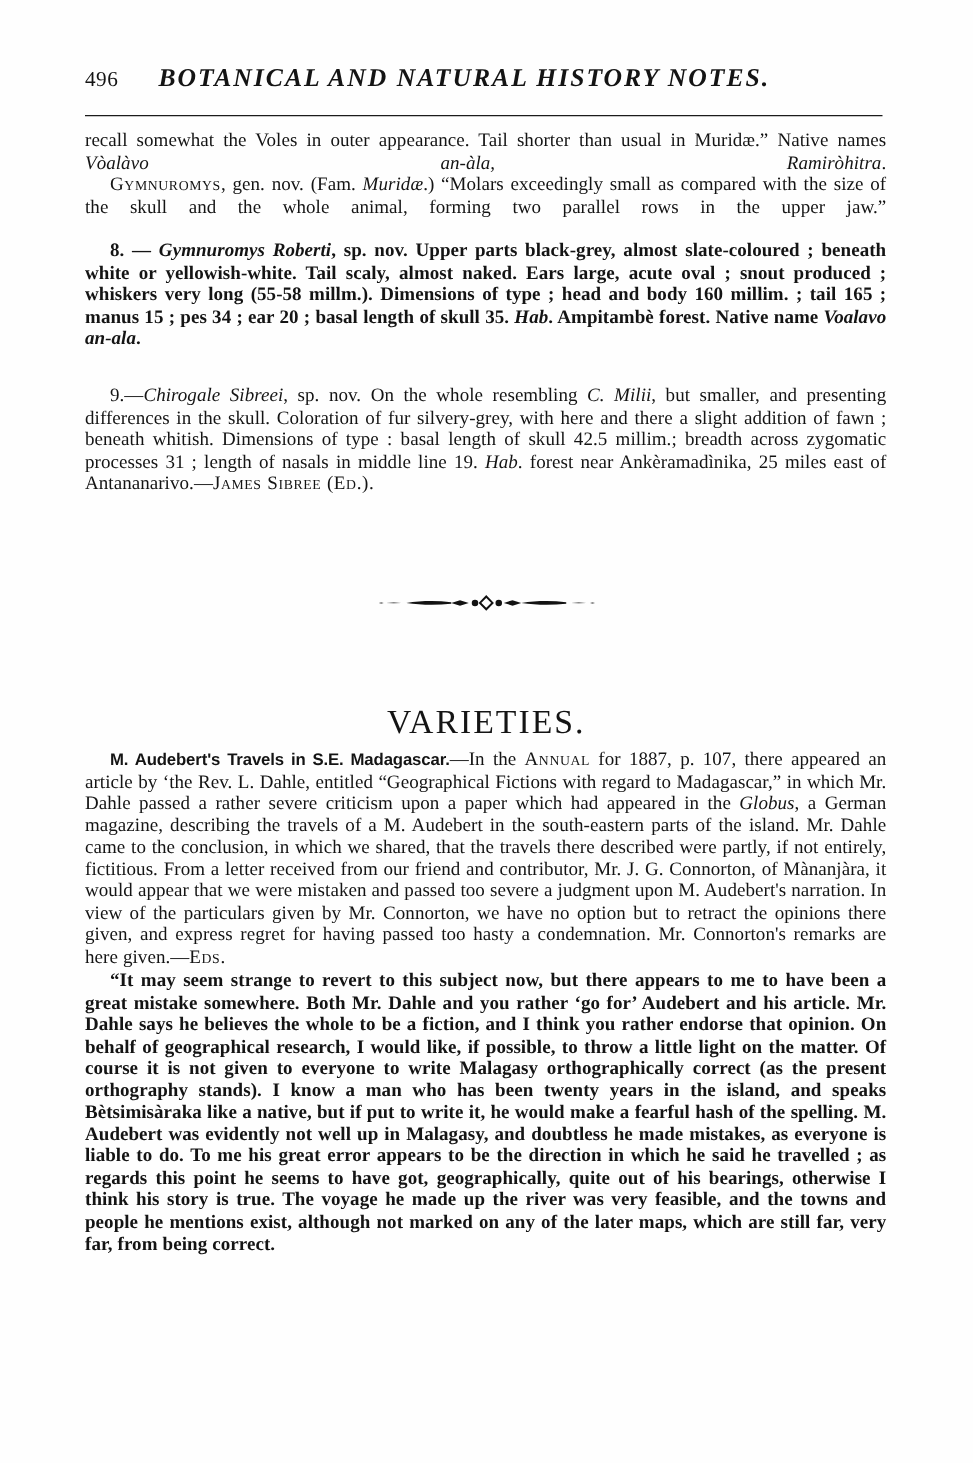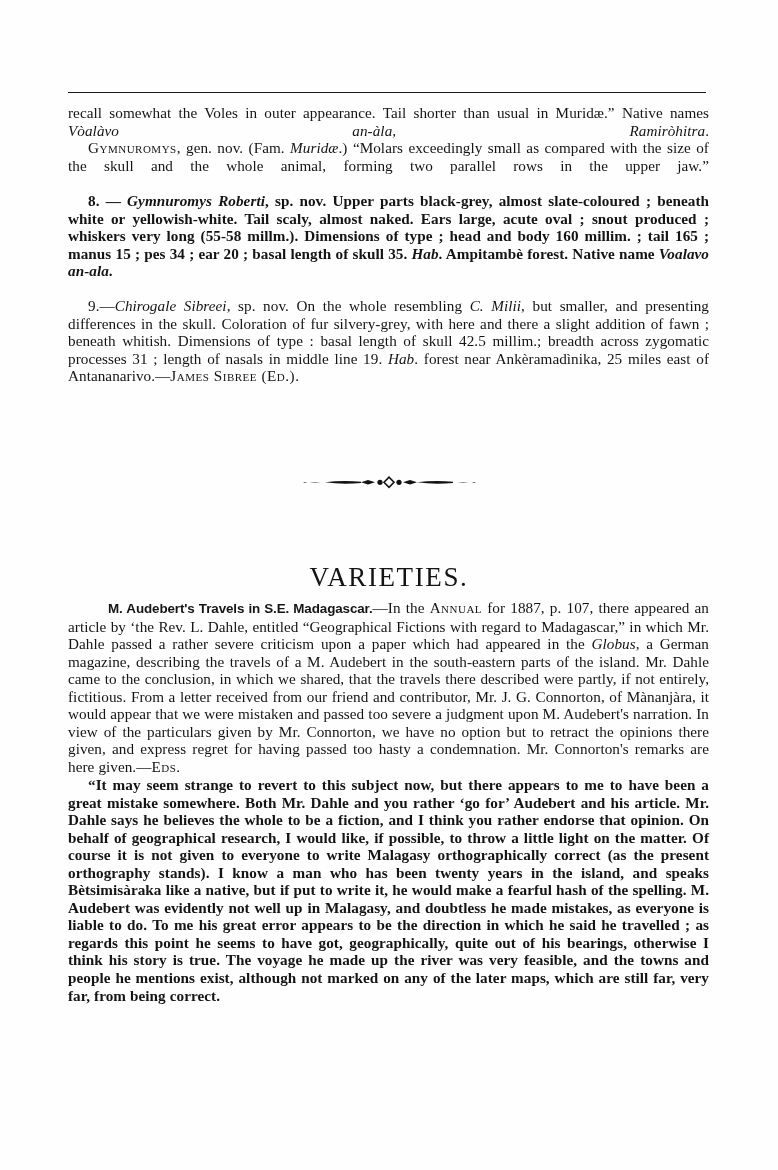--- a/index.html
+++ b/index.html
@@ -85,27 +85,26 @@
   .sc {
     font-variant: small-caps;
     letter-spacing: 0.5px;
   }
   .runin {
     font-family: "Liberation Sans", "DejaVu Sans", sans-serif;
     font-weight: 700;
     font-size: 13.4px;
     letter-spacing: -0.1px;
     word-spacing: -0.6px;
-    margin-left: 20px;
   }
 
   #block-notes { top: 104px; }
   #block-gymnuromys { top: 139px; }
   #block-roberti { top: 192px; font-weight: bold; }
-  #block-chirogale { top: 297px; }
+  #block-chirogale { top: 308px; }
 
   
   .ornament-wrap {
     position: absolute;
     left: 0;
     top: 470px;
     width: 778px;
     height: 24px;
     display: flex;
     align-items: center;
@@ -125,20 +124,23 @@
 
   
   #block-varieties { top: 599px; }
   #block-quote { top: 776px; font-weight: bold; }
 </style>
 </head>
 <body style="background: rgb(254, 254, 254); color: rgb(20, 20, 20);">
 
 <div class="page">
 
+  <div class="runhead">
+    <span class="folio">496</span><span class="runhead-title">BOTANICAL AND NATURAL HISTORY NOTES.</span>
+  </div>
   <div class="head-rule"></div>
 
   <div class="textblock" id="block-notes">
     <p class="fulljust"><span>recall somewhat the Voles in outer appearance. Tail shorter than usual in Muridæ.” Native names </span><i>Vòalàvo an-àla, Ramiròhitra</i><span>.</span></p>
   </div>
 
   <div class="textblock" id="block-gymnuromys">
     <p class="ind fulljust"><span class="sc">Gymnuromys</span><span>, gen. nov. (Fam. </span><i>Muridæ</i><span>.) “Molars exceedingly small as compared with the size of the skull and the whole animal, forming two parallel rows in the upper jaw.”</span></p>
   </div>
 

